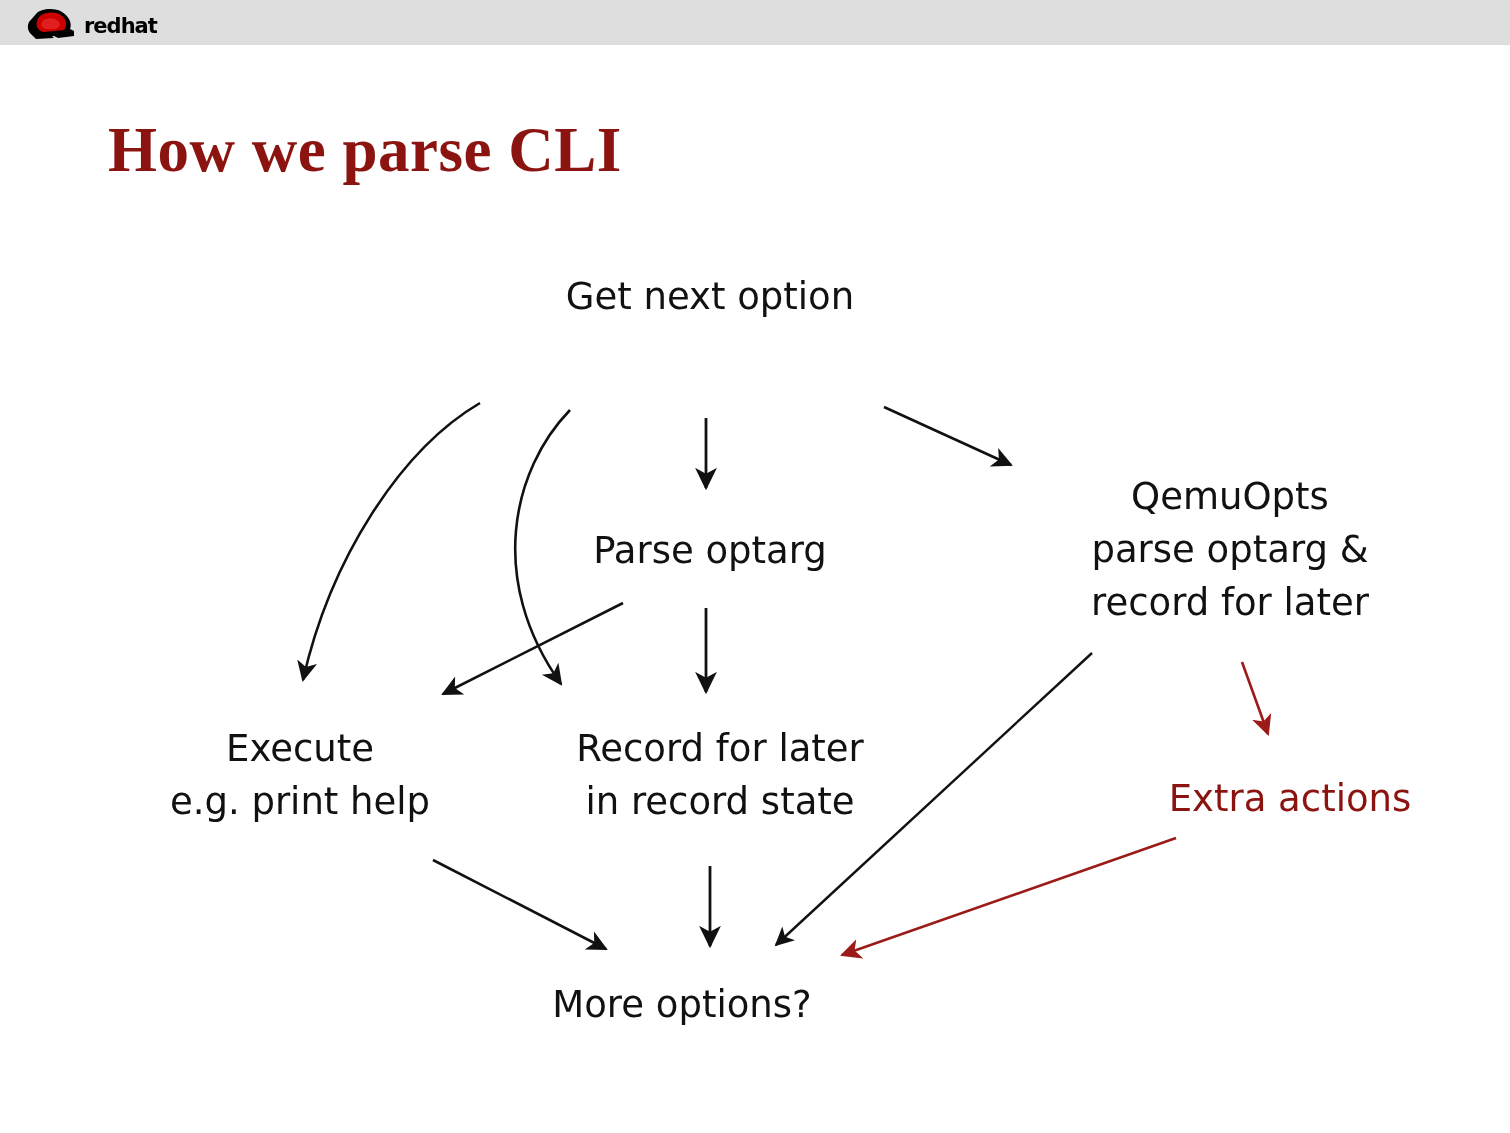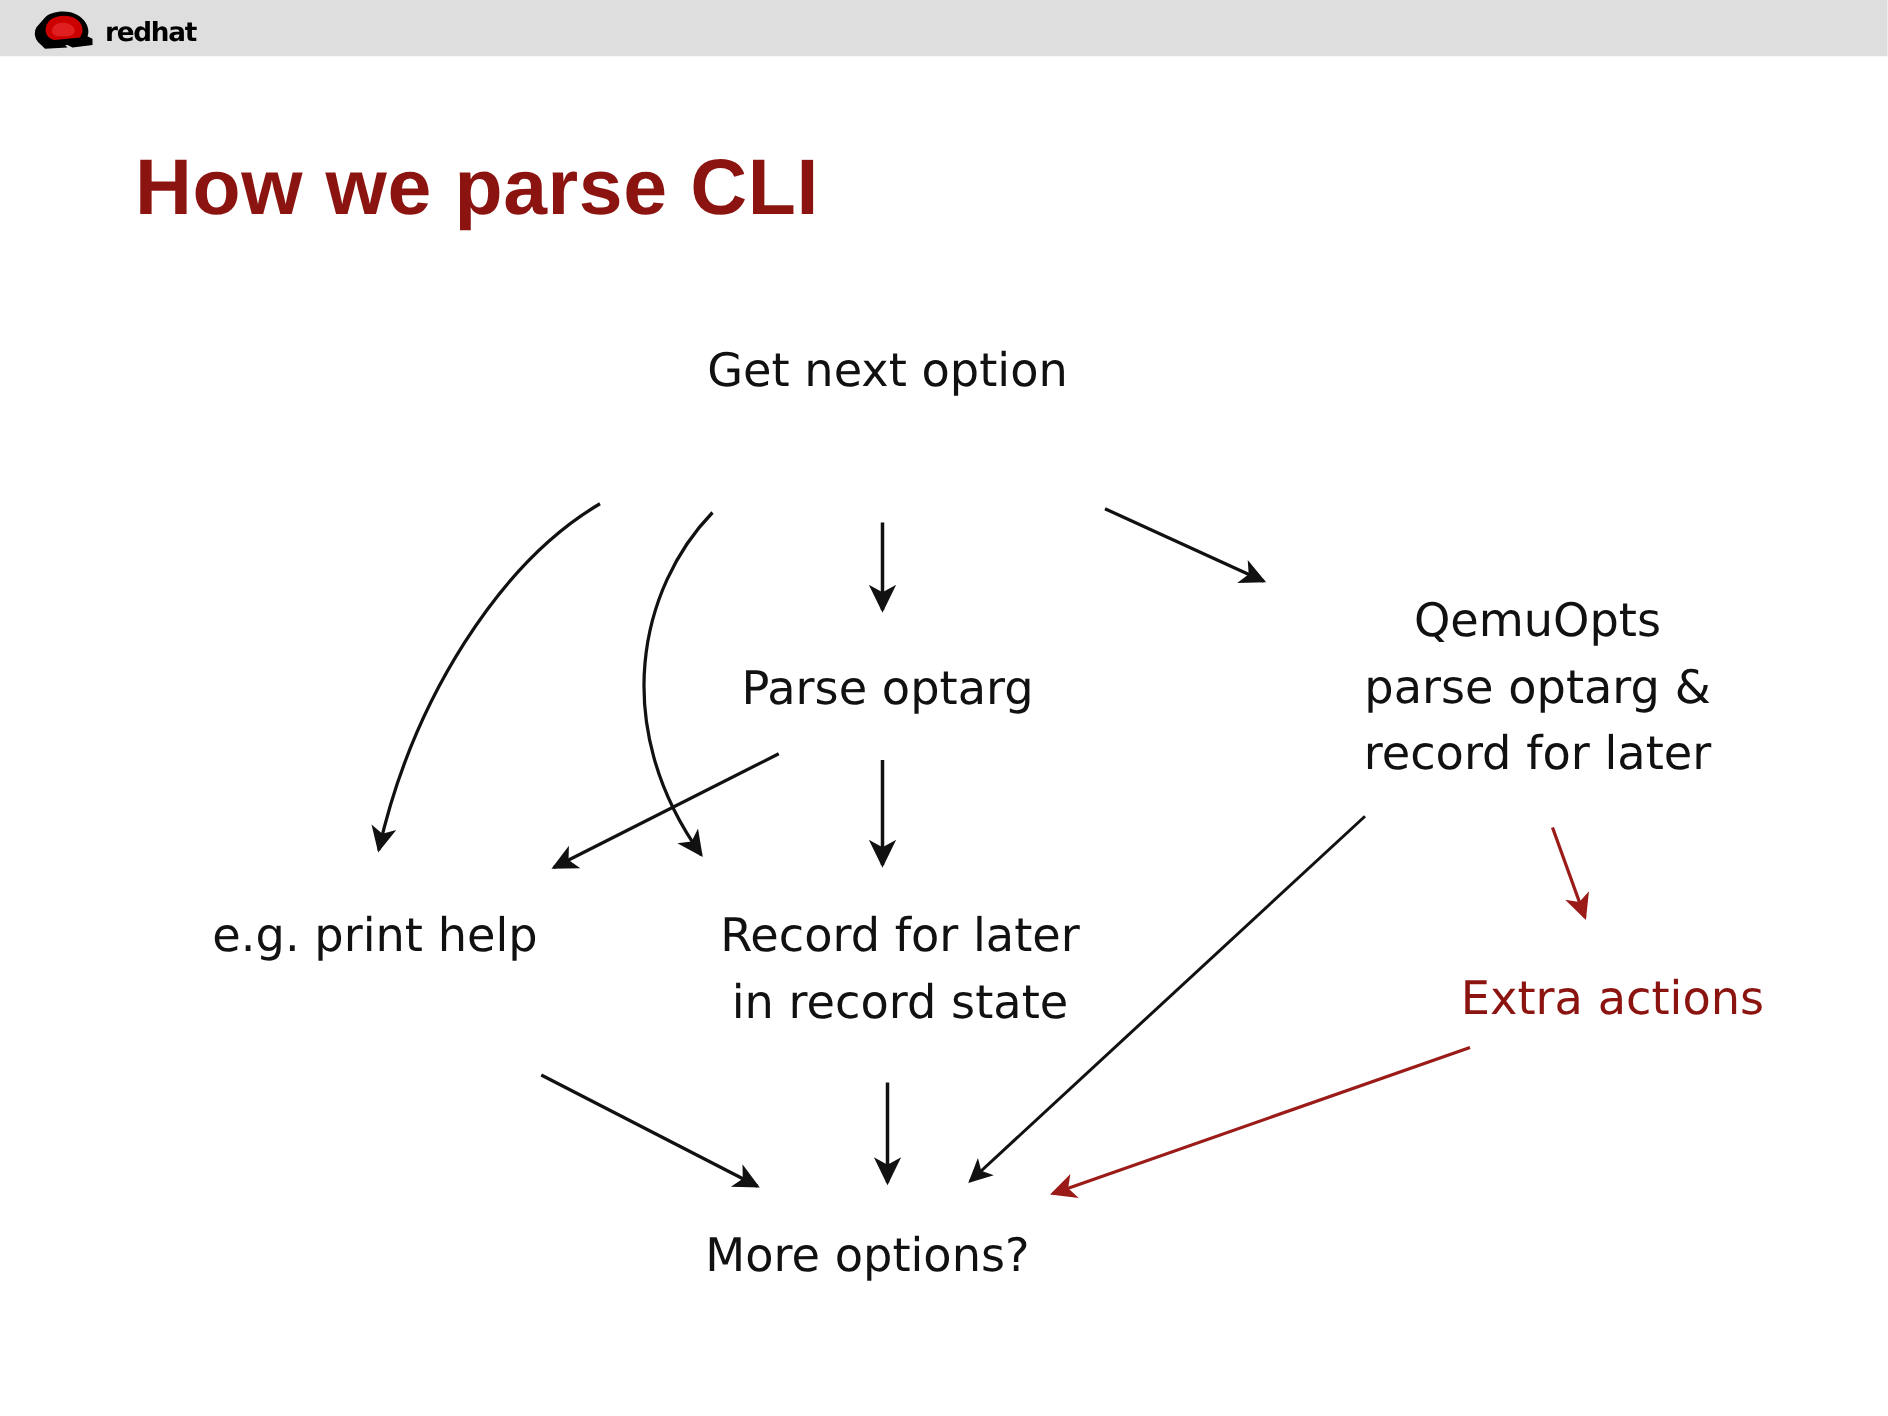--- a/index.html
+++ b/index.html
@@ -46,21 +46,21 @@
     line-height: 34px;
     color: #000000;
     white-space: nowrap;
   }
 
   
   #slide-title {
     position: absolute;
     left: 108px;
     top: 114px;
-    font-family: Liberation Sans, sans-serif;
+    font-family: Liberation Serif, serif;
     font-weight: bold;
     font-size: 63px;
     line-height: 72px;
     color: #8b1410;
     letter-spacing: 0.5px;
     white-space: nowrap;
   }
 
   
   #diagram {
@@ -90,21 +90,21 @@
   .node .nline { display: block; }
   .node.red { color: #8b1410; }
 
   
   #node-get-next   { left: 460px; top: 270px; width: 500px; }
   #node-parse      { left: 520px; top: 524px; width: 380px; }
   #node-qemuopts   { left: 1030px; top: 470px; width: 400px; }
   #node-execute    { left: 100px; top: 722px; width: 400px; }
   #node-record     { left: 500px; top: 722px; width: 440px; }
   #node-extra      { left: 1110px; top: 772px; width: 360px; }
-  #node-more       { left: 504px; top: 978px; width: 380px; }
+  #node-more       { left: 492px; top: 978px; width: 380px; }
 </style>
 </head>
 <body>
 
 <div id="header-band"></div>
 
 <div id="logo-wrap">
   <svg id="logo-shadow" viewBox="0 0 56 38">
     <path d="M12 6 C16 1, 30 -1, 38 4 C46 9, 48 16, 46 21 L50 23 L50 28 L34 30 L30 28 L12 29 C5 27, 2 20, 5 14 Z" fill="#000000"></path>
     <path d="M16 8 C21 4, 32 3, 38 8 C43 12, 43 18, 40 22 L20 24 C12 23, 10 14, 16 8 Z" fill="#cc0000"></path>
@@ -161,20 +161,21 @@
     <span class="nline">Parse optarg</span>
   </div>
 
   <div class="node" id="node-qemuopts">
     <span class="nline">QemuOpts</span>
     <span class="nline">parse optarg &amp;</span>
     <span class="nline">record for later</span>
   </div>
 
   <div class="node" id="node-execute">
+    <span class="nline">Execute</span>
     <span class="nline">e.g. print help</span>
   </div>
 
   <div class="node" id="node-record">
     <span class="nline">Record for later</span>
     <span class="nline">in record state</span>
   </div>
 
   <div class="node red" id="node-extra">
     <span class="nline">Extra actions</span>

